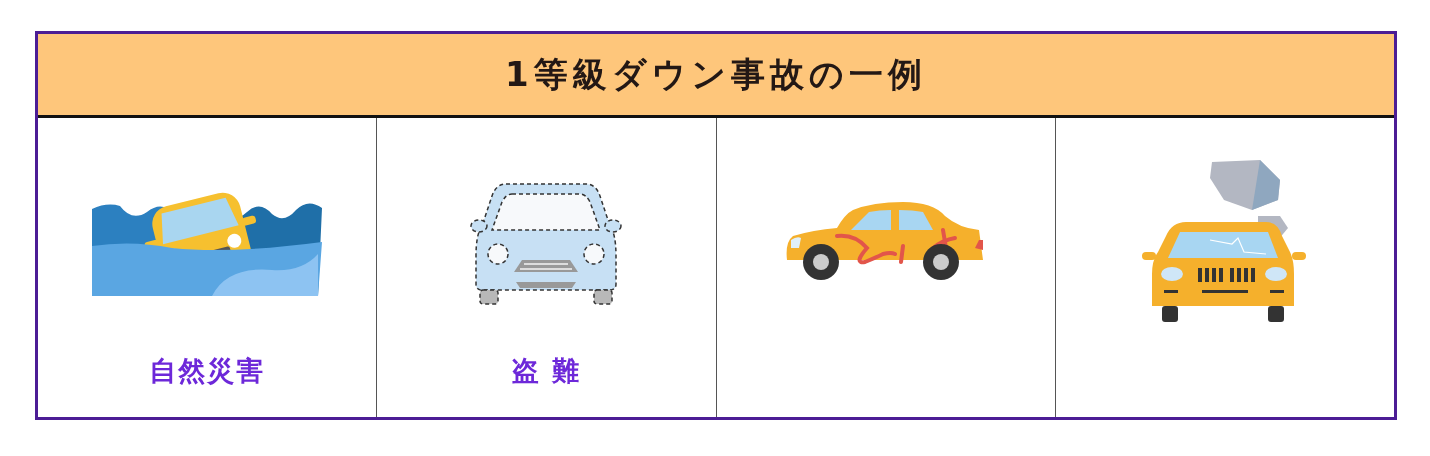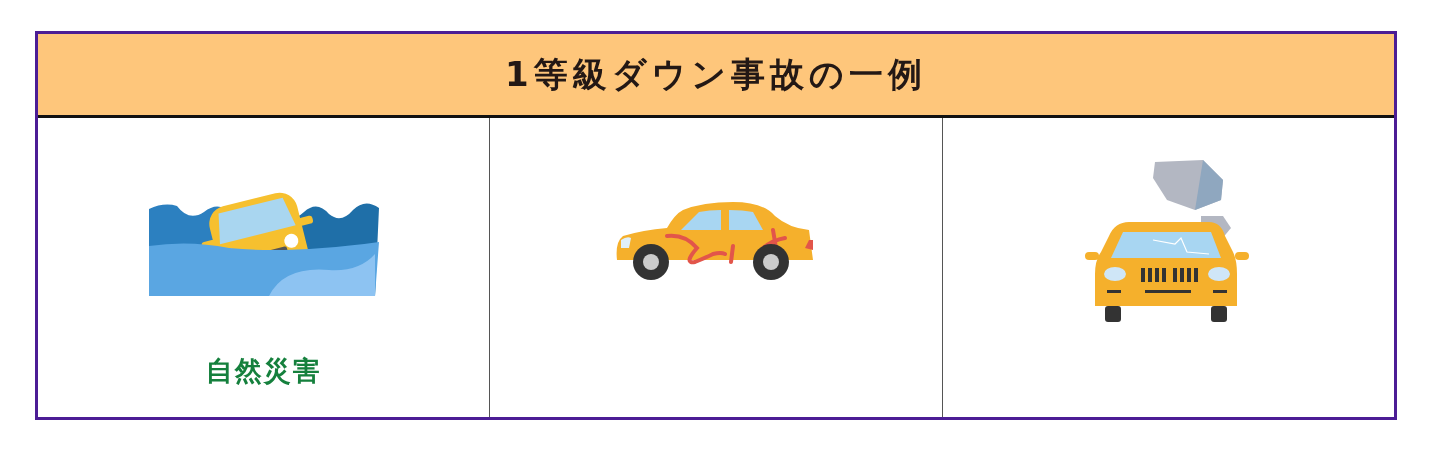--- a/index.html
+++ b/index.html
@@ -9,21 +9,21 @@
          border:3px solid #4c1d95; background:#fff; }
   .header { height:81px; background:#fec67b; border-bottom:3px solid #111111;
             display:flex; align-items:center; justify-content:center; }
   .title { font-size:34px; font-weight:bold; color:#231815; letter-spacing:5px; }
   .cols { display:flex; height:299px; }
   .col { flex:1; position:relative; border-left:1.5px solid #555; }
   .col:first-child { border-left:none; }
   .illus { position:absolute; left:0; right:0; top:28px; height:190px;
            display:flex; align-items:center; justify-content:center; }
   .label { position:absolute; left:0; right:0; top:235px; text-align:center;
-           font-size:27px; font-weight:bold; color:#15803d; letter-spacing:2px; }
+           font-size:27px; font-weight:bold; color:#6d28d9; letter-spacing:2px; }
 </style>
 </head>
 <body>
 
 <div class="box">
   <div class="header">
     <div class="title">1等級ダウン事故の一例</div>
   </div>
   <div class="cols">
 
@@ -43,20 +43,41 @@
           </g>
           <path d="M0 62 Q40 56 80 64 L80 112 L0 112 Z" fill="#5aa6e2"></path>
           <path d="M80 64 Q140 70 230 58 L226 112 L80 112 Z" fill="#5aa6e2"></path>
           <path d="M120 112 Q135 82 180 86 Q210 88 226 70 L226 112 Z" fill="#8dc3f2"></path>
         </svg>
       </div>
       <div class="label">自然災害</div>
     </div>
 
 
+    <div class="col">
+      <div class="illus">
+        <svg width="160" height="130" viewBox="0 0 160 130">
+          <g stroke="#333" stroke-width="1.5" stroke-dasharray="4 3">
+            <path d="M40 8 L120 8 Q130 8 134 20 L144 50 Q150 58 150 80 L150 108 Q150 114 144 114 L16 114 Q10 114 10 108 L10 80 Q10 58 16 50 L26 20 Q30 8 40 8 Z" fill="#c7e0f4"></path>
+            <path d="M46 18 L114 18 Q120 18 124 26 L134 54 L26 54 L36 26 Q40 18 46 18 Z" fill="#f7f9fb"></path>
+            <ellipse cx="13" cy="50" rx="8" ry="6" fill="#c7e0f4"></ellipse>
+            <ellipse cx="147" cy="50" rx="8" ry="6" fill="#c7e0f4"></ellipse>
+            <circle cx="32" cy="78" r="10" fill="#f7f9fb"></circle>
+            <circle cx="128" cy="78" r="10" fill="#f7f9fb"></circle>
+            <rect x="14" y="114" width="18" height="14" rx="3" fill="#b8b8b8"></rect>
+            <rect x="128" y="114" width="18" height="14" rx="3" fill="#b8b8b8"></rect>
+          </g>
+          <path d="M56 84 L104 84 L112 96 L48 96 Z" fill="#999"></path>
+          <rect x="58" y="87" width="44" height="2" fill="#ddd"></rect>
+          <rect x="54" y="92" width="52" height="2" fill="#ddd"></rect>
+          <path d="M50 106 L110 106 L106 112 L54 112 Z" fill="#999"></path>
+        </svg>
+      </div>
+      <div class="label">盗 難</div>
+    </div>
 
     <div class="col">
       <div class="illus">
         <svg width="205" height="90" viewBox="0 0 205 90">
           <path d="M70 14 Q90 6 120 6 Q150 6 162 20 Q176 32 196 34 L200 64 L4 64 Q2 46 10 40 Q30 34 54 32 Q62 18 70 14 Z" fill="#f5b02c"></path>
           <path d="M68 34 L86 16 Q96 14 108 14 L108 34 Z" fill="#a8d6f2"></path>
           <path d="M116 14 Q130 14 140 16 L150 34 L116 34 Z" fill="#a8d6f2"></path>
           <path d="M8 44 Q14 40 18 42 L16 52 L8 52 Z" fill="#e0f0fb"></path>
           <path d="M196 44 L200 44 L200 54 L192 52 Z" fill="#e2554a"></path>
           <g stroke="#e2554a" stroke-width="4" fill="none" stroke-linecap="round">

